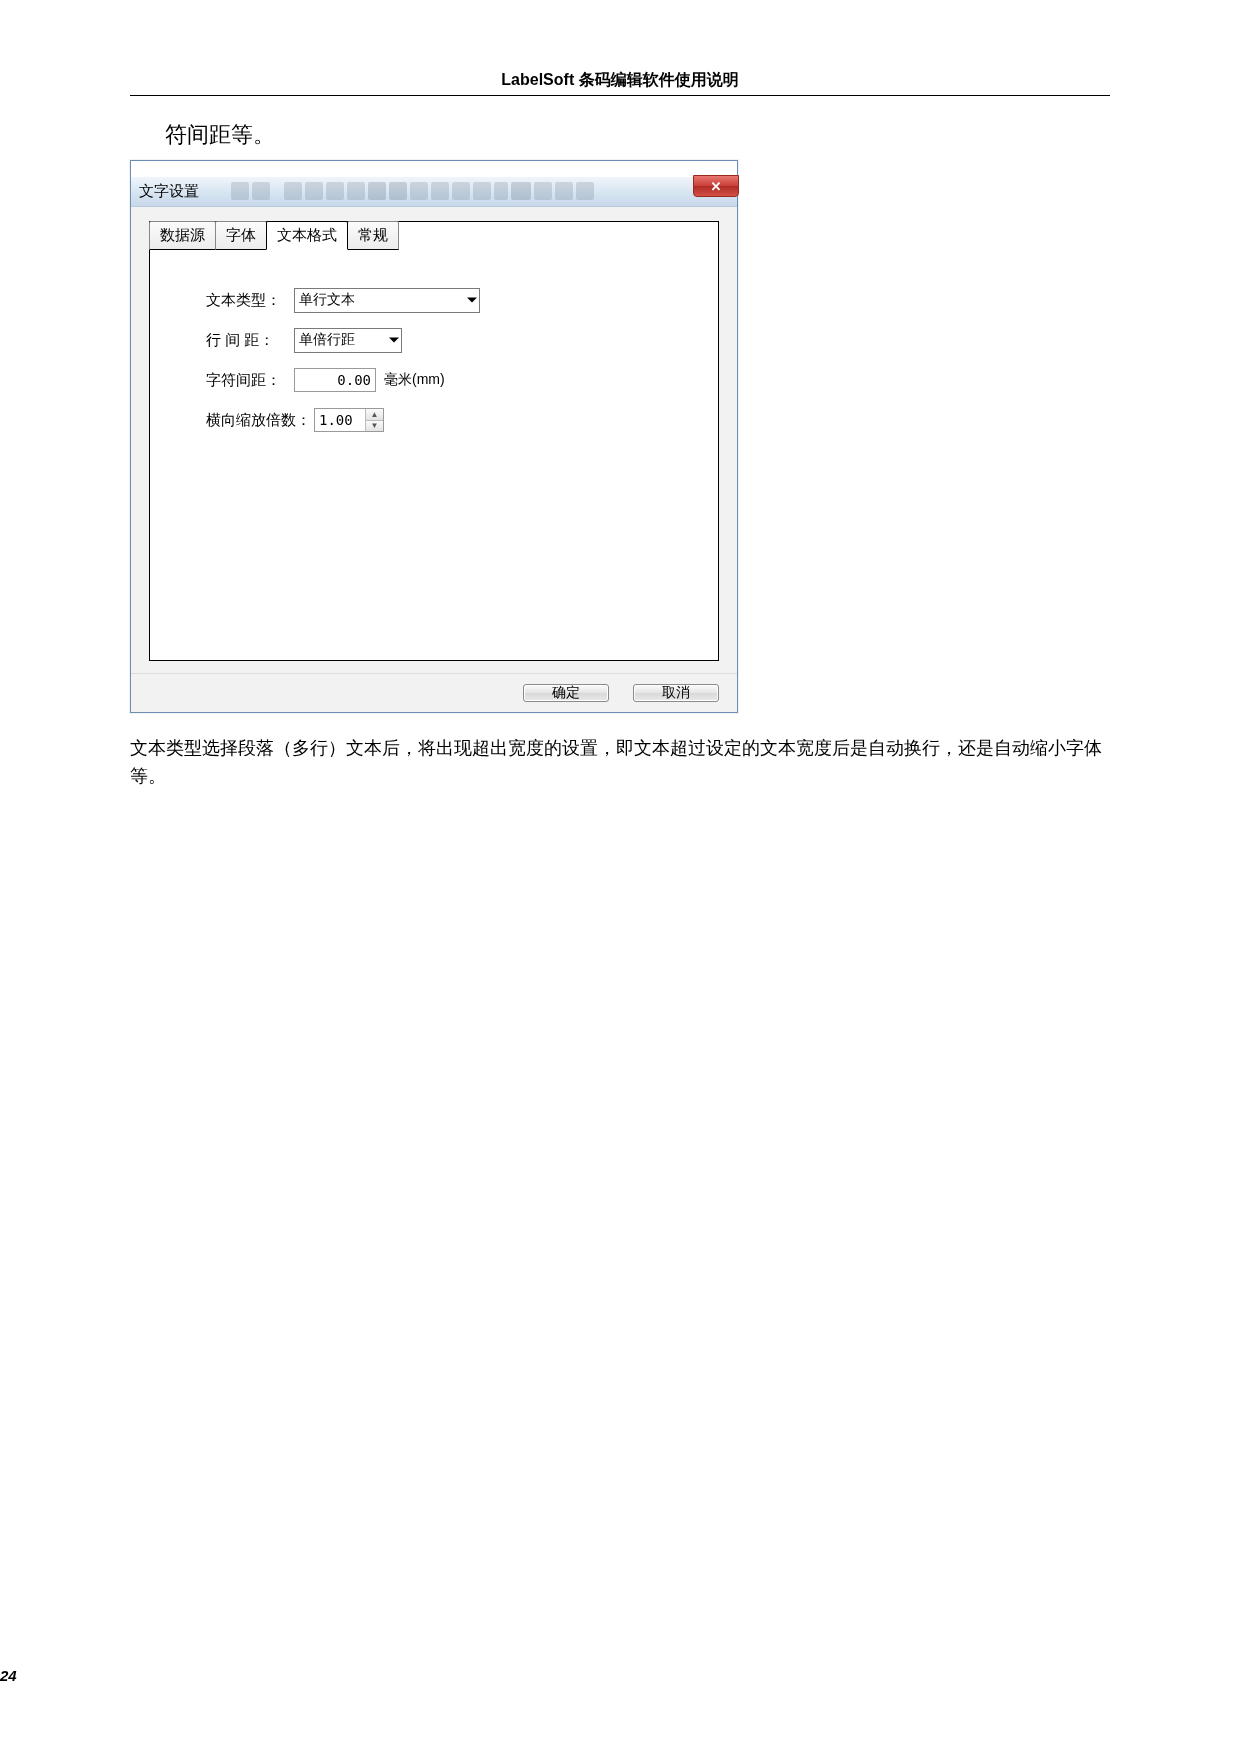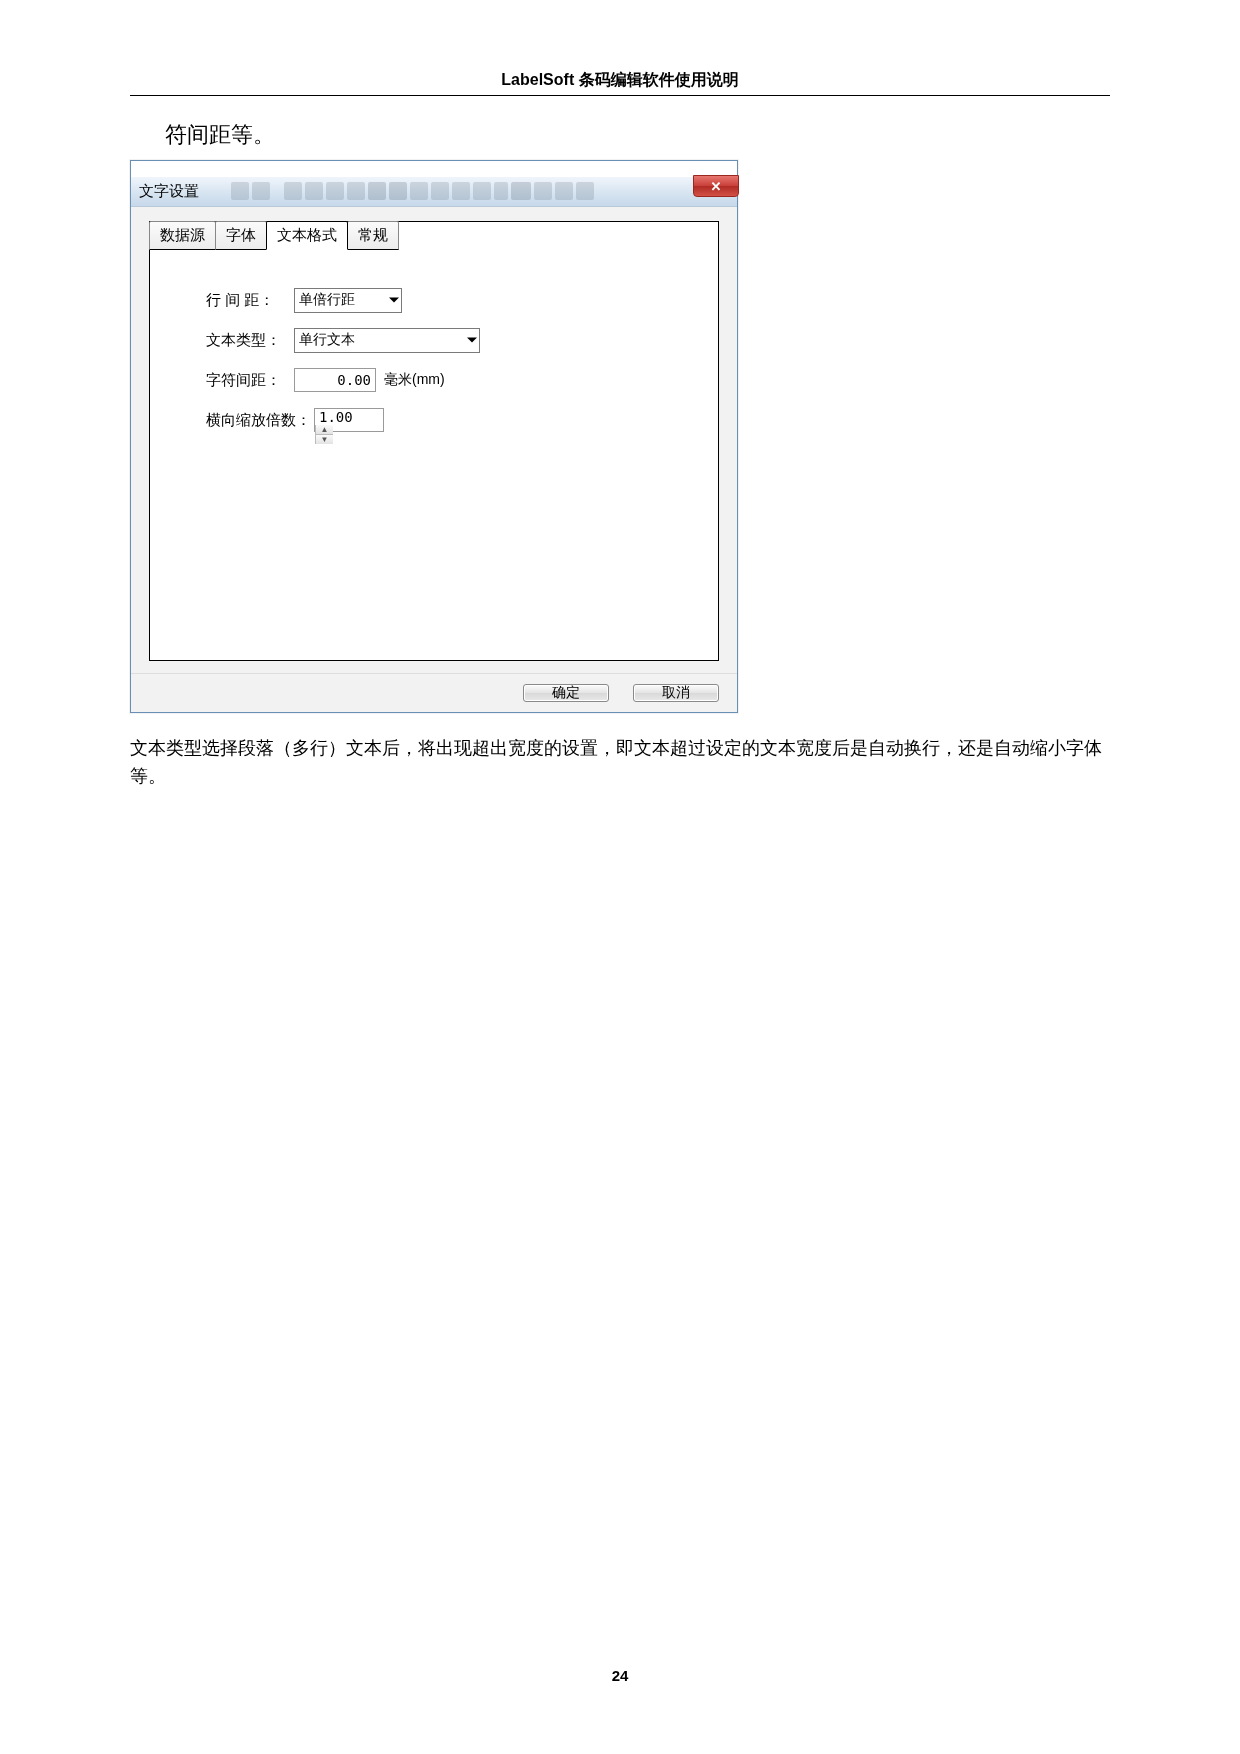--- a/index.html
+++ b/index.html
@@ -178,21 +178,20 @@
       font-size: 14px;
       font-family: "SimSun", sans-serif;
     }
     .spinner {
       display: flex;
       align-items: stretch;
       height: 24px;
       border: 1px solid #9a9a9a;
       background: #fff;
       width: 70px;
-      flex-direction: column;
     }
     .spinner-input {
       flex: 1;
       font-size: 14px;
       font-family: "SimSun", monospace;
       padding-left: 4px;
       display: flex;
       align-items: center;
     }
     .spinner-btns {
@@ -236,23 +235,24 @@
       margin-top: 22px;
       font-size: 18px;
       line-height: 1.55;
       color: #000;
     }
     .page-number {
       position: absolute;
       bottom: 70px;
       left: 0;
       right: 0;
-      text-align: center;
+      text-align: left;
       font-size: 15px;
       font-weight: bold;
+      font-style: italic;
     }
   </style>
 </head>
 <body>
 
 <div class="page">
   <div class="header">LabelSoft 条码编辑软件使用说明</div>
   <div class="header-line"></div>
 
   <div class="intro">符间距等。</div>
@@ -290,31 +290,31 @@
         <div class="tabs-header">
           <div class="tab">数据源</div>
           <div class="tab">字体</div>
           <div class="tab active">文本格式</div>
           <div class="tab">常规</div>
         </div>
 
         <div class="tab-content">
 
           <div class="form-row">
+            <span class="form-label">文本类型：</span>
+            <div class="select-box wide">
+              <span>单行文本</span>
+              <span class="select-arrow"></span>
+            </div>
+          </div>
+
+          <div class="form-row">
             <span class="form-label">行 间 距：</span>
             <div class="select-box narrow">
               <span>单倍行距</span>
-              <span class="select-arrow"></span>
-            </div>
-          </div>
-
-          <div class="form-row">
-            <span class="form-label">文本类型：</span>
-            <div class="select-box wide">
-              <span>单行文本</span>
               <span class="select-arrow"></span>
             </div>
           </div>
 
           <div class="form-row">
             <span class="form-label">字符间距：</span>
             <div class="text-input">
               <span>0.00</span>
             </div>
             <span class="unit-label">毫米(mm)</span>

